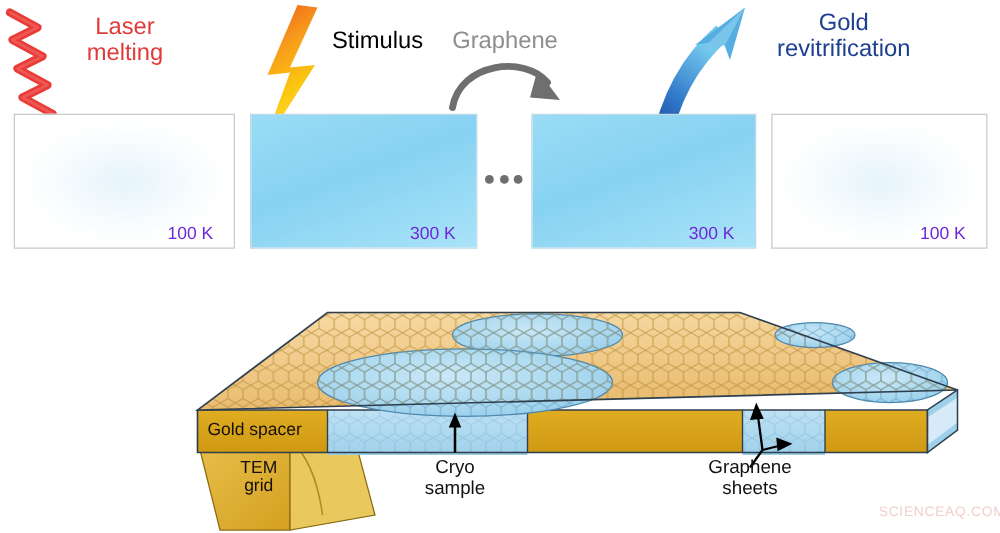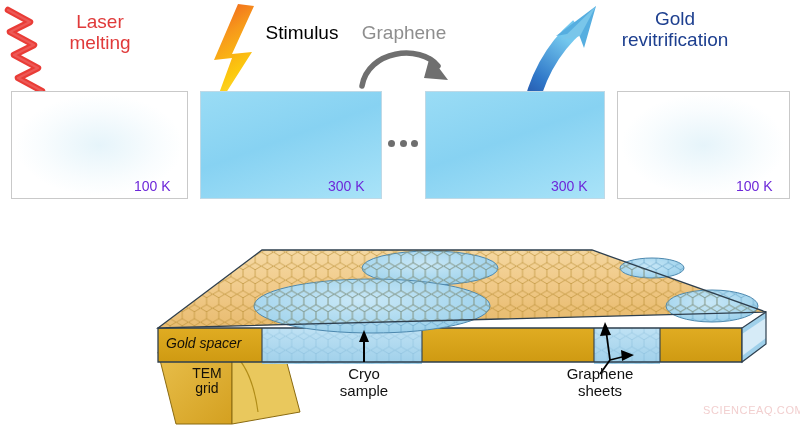--- a/index.html
+++ b/index.html
@@ -96,21 +96,20 @@
     color: #111111;
     text-align: center;
     white-space: pre;
     line-height: 1.1;
   }
   #lbl-gold {
     left: 166px; top: 336px;
     font-size: 14px;
     color: #141008;
     text-align: left;
-    font-style: italic;
   }
   #lbl-tem {
     left: 176px; top: 366px;
     width: 62px;
     font-size: 14px;
     color: #141008;
   }
   #lbl-cryo {
     left: 320px; top: 366px;
     width: 88px;

